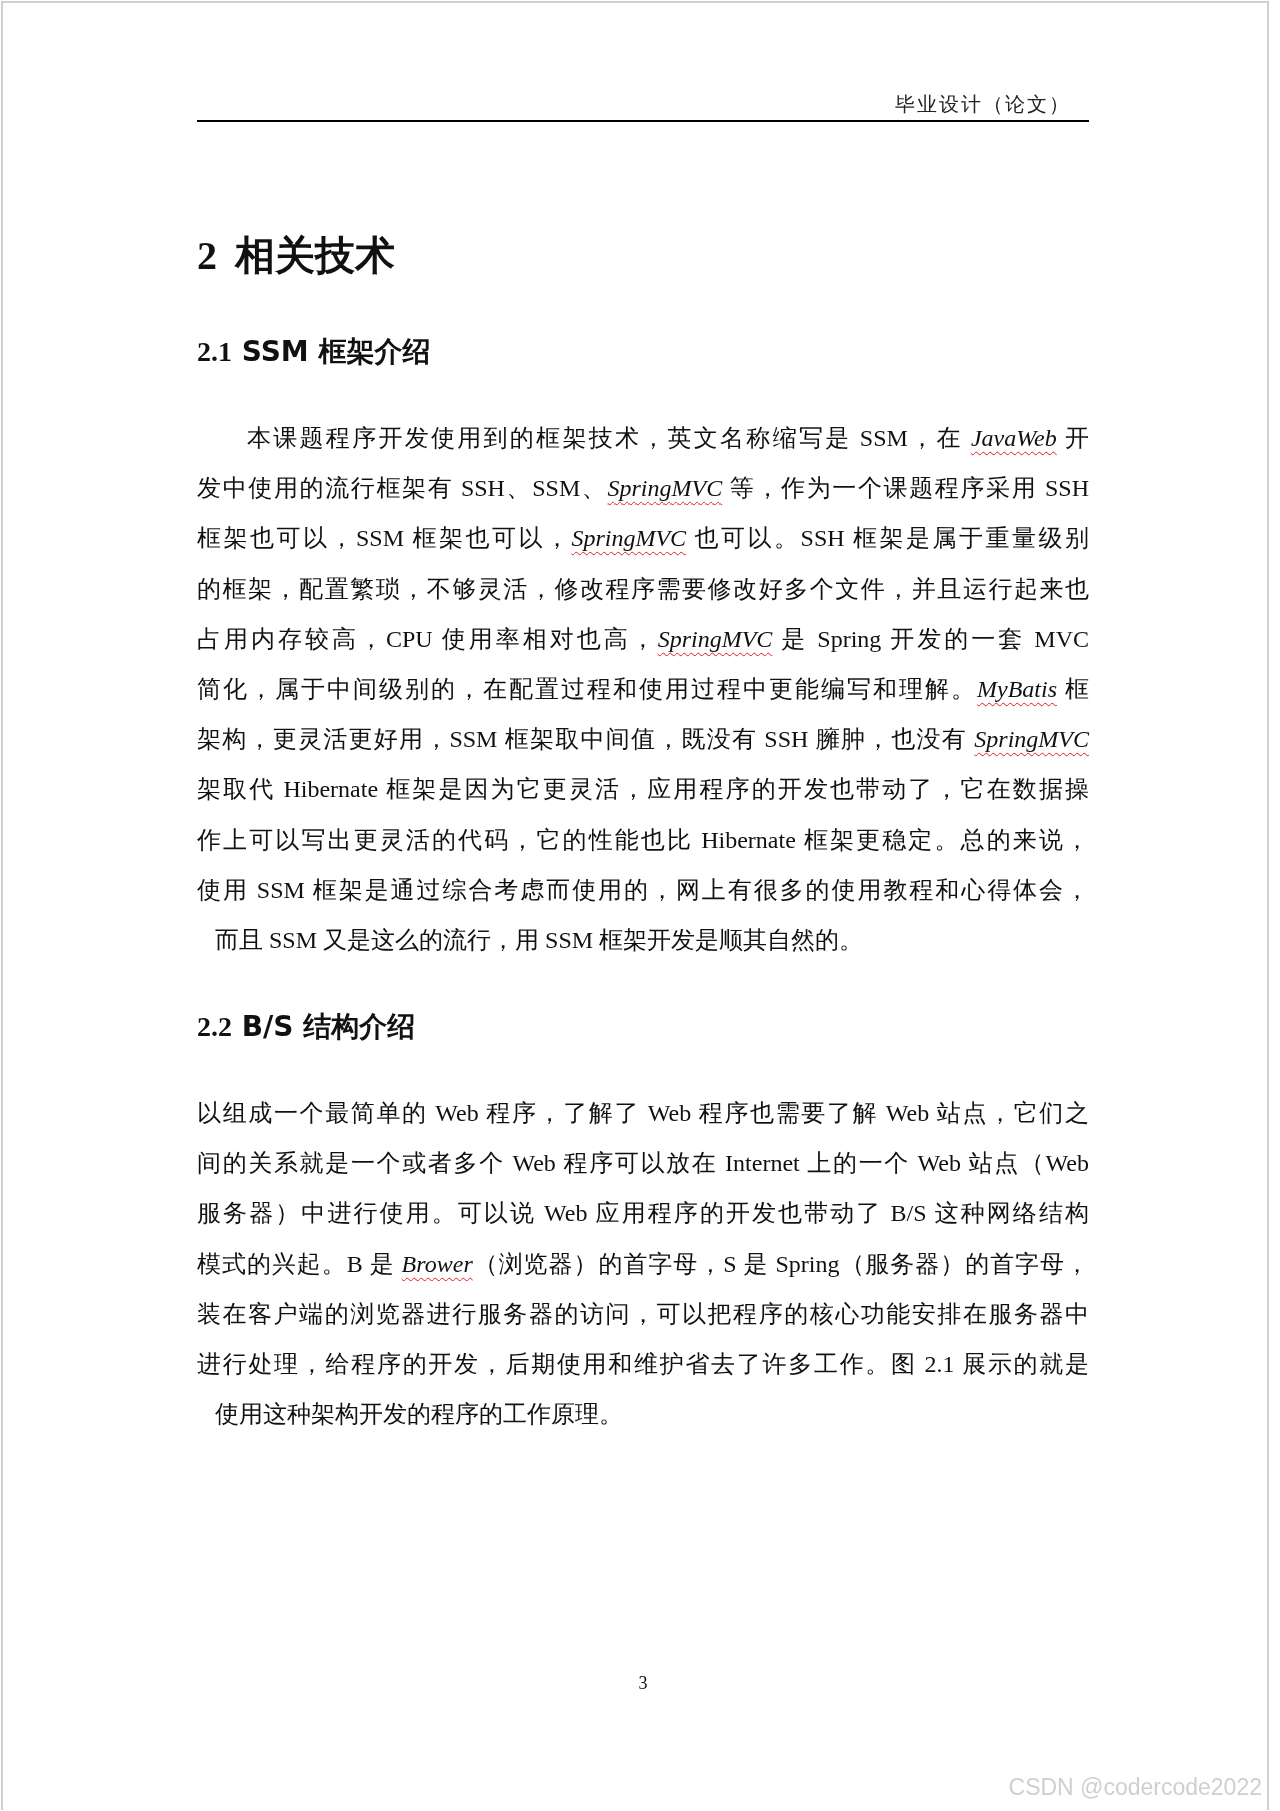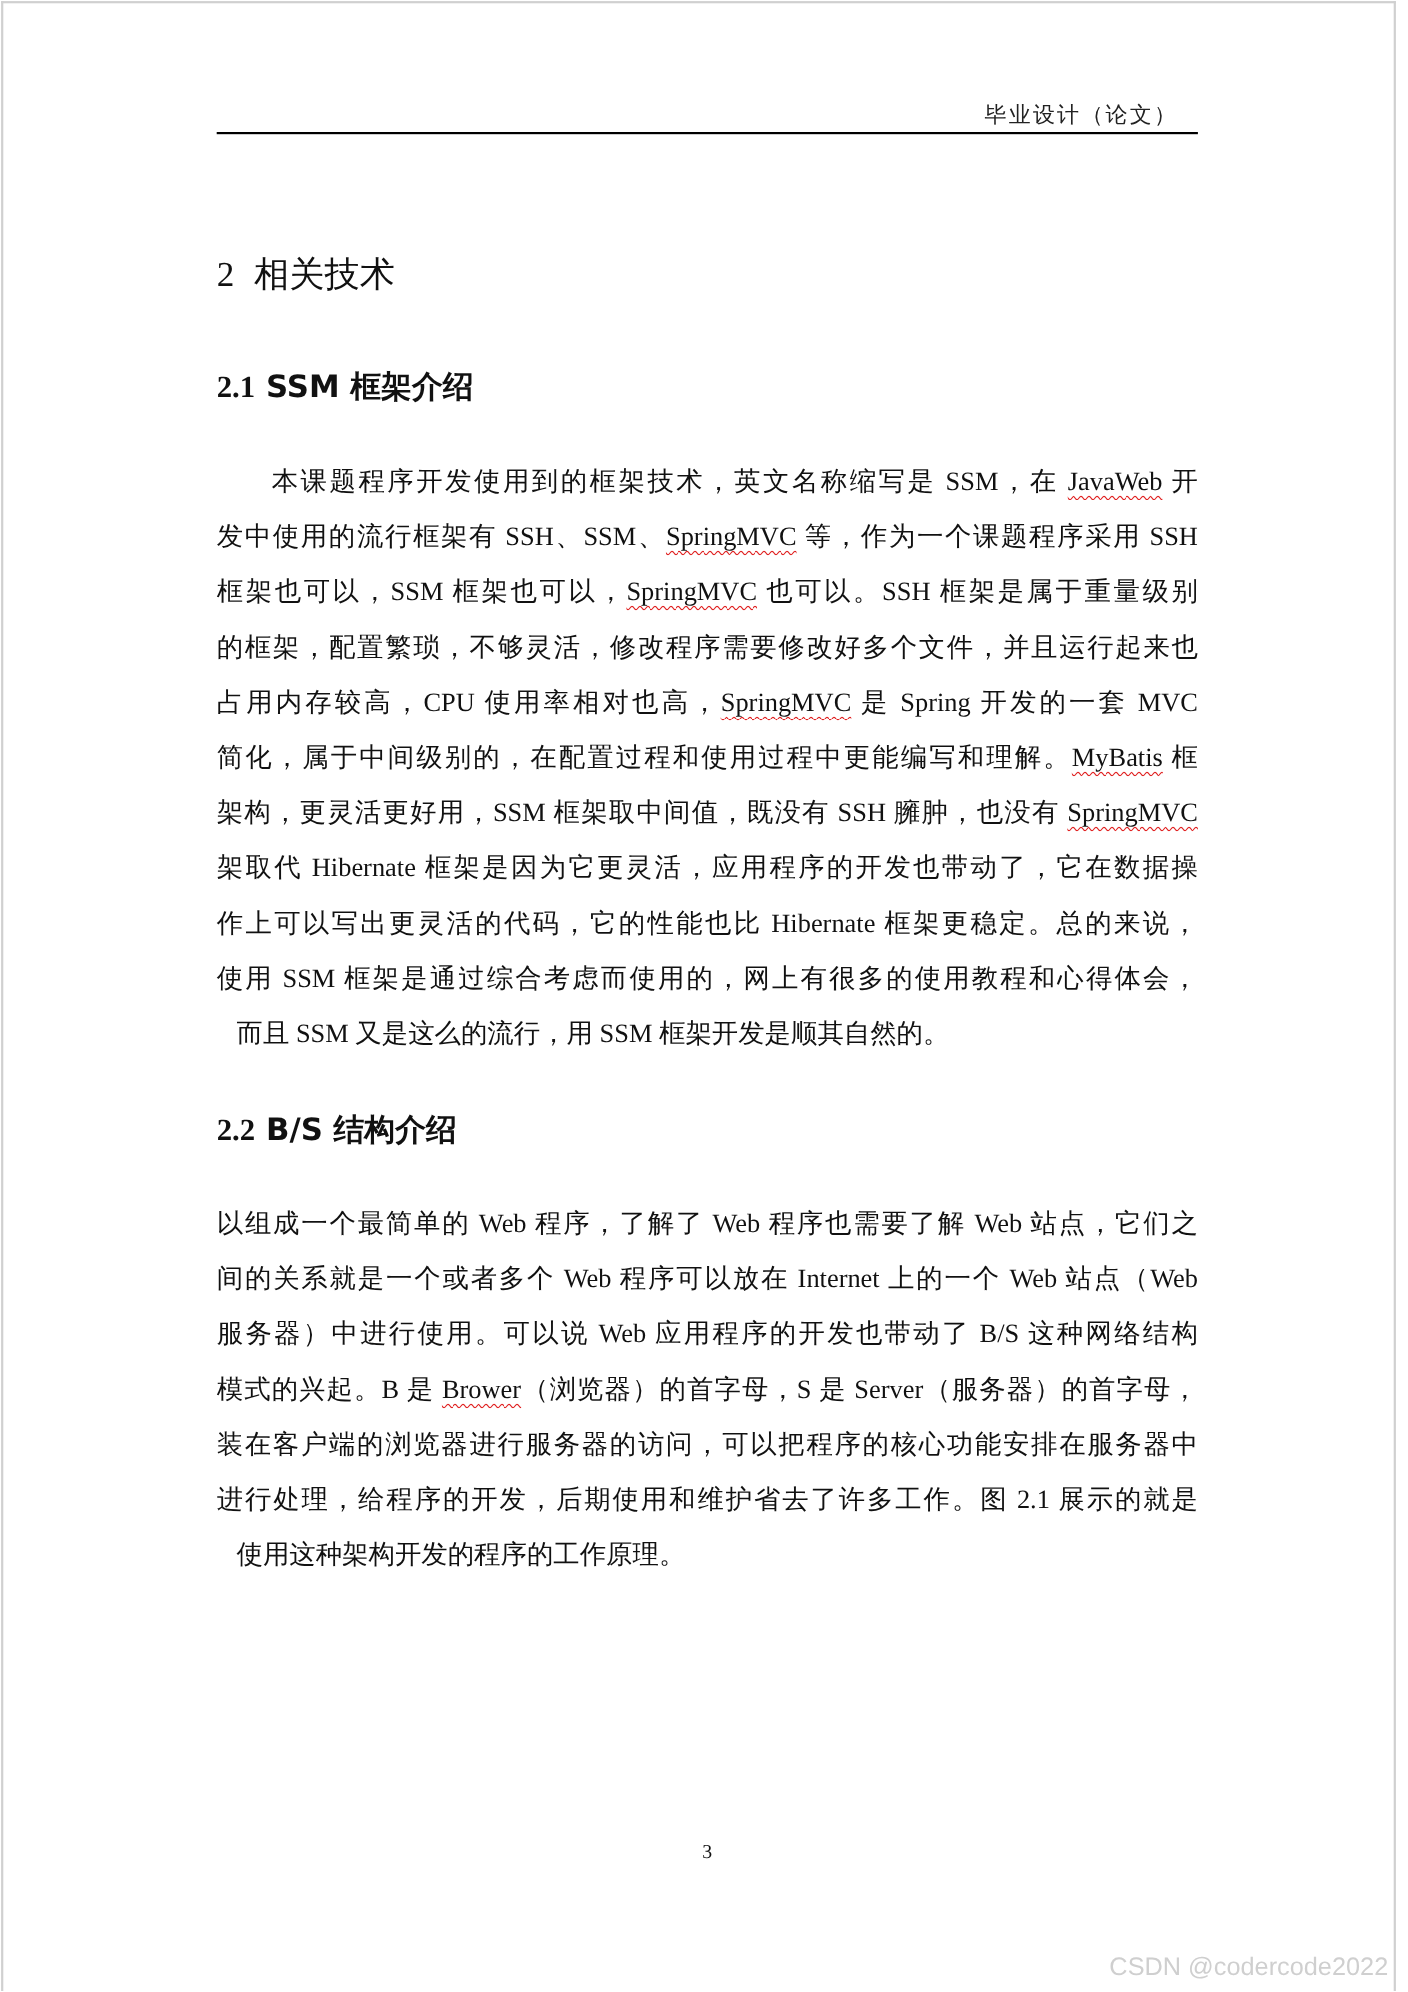--- a/index.html
+++ b/index.html
@@ -5,32 +5,32 @@
   html, body { margin: 0; padding: 0; background: #ffffff; }
   body { width: 1280px; height: 1811px; position: relative; overflow: hidden;
          font-family: "Liberation Serif", "DejaVu Serif", serif; color: #111; }
   .page { position: absolute; left: 1px; top: 1px; width: 1268px; height: 1809px;
           border-left: 2px solid #d0d0d0; border-top: 2px solid #d0d0d0; border-right: 2px solid #d0d0d0;
           box-sizing: border-box; background: #fff; }
   .header-text { position: absolute; right: 196px; top: 88px; font-size: 20px; letter-spacing: 2px;
                  color: #222; font-family: "DejaVu Serif", serif; }
   .header-rule { position: absolute; left: 194px; top: 117px; width: 892px; height: 0;
                  border-top: 2px solid #000; }
-  .h1 { position: absolute; left: 194px; top: 225px; font-size: 32px; font-weight: normal; white-space: pre;
+  .h1 { position: absolute; left: 194px; top: 225px; font-size: 40px; font-weight: bold; white-space: pre;
         font-family: "DejaVu Sans", sans-serif; }
   .h1 .num { font-family: "Liberation Serif", serif; margin-right: 18px; }
   .h2 { position: absolute; left: 194px; font-size: 28px; font-weight: bold;
         font-family: "DejaVu Sans", sans-serif; }
   .h2 .num { font-family: "Liberation Serif", serif; }
   .para { position: absolute; left: 194px; width: 892px; }
   .line { height: 50.2px; line-height: 50.2px; font-size: 24px; white-space: nowrap;
           text-align: justify; text-align-last: justify; overflow: visible; }
   .line.last { text-align-last: left; margin-left: 18px; }
   .line.indent { padding-left: 50px; }
-  .sq { text-decoration: underline wavy #e02020; text-decoration-thickness: 1px; text-underline-offset: 5px; }
+  .sq { text-decoration: underline wavy #e02020; text-decoration-thickness: 1px; text-underline-offset: 5px; font-style: italic; }
   .page-number { position: absolute; left: 0; width: 1280px; text-align: center; top: 1670px; font-size: 18px; }
   .watermark { position: absolute; right: 18px; bottom: 10px; font-family: "Liberation Sans", sans-serif;
                font-size: 23px; color: #cfcfcf; }
 </style>
 </head>
 <body>
 
 <div class="page">
   <div class="header-text">毕业设计（论文）</div>
   <div class="header-rule"></div>
@@ -50,21 +50,21 @@
       <div class="line"><span>作上可以写出更灵活的代码，它的性能也比 Hibernate 框架更稳定。总的来说，</span></div>
       <div class="line"><span>使用 SSM 框架是通过综合考虑而使用的，网上有很多的使用教程和心得体会，</span></div>
       <div class="line last"><span>而且 SSM 又是这么的流行，用 SSM 框架开发是顺其自然的。</span></div>
     </div>
 
   <div class="h2" style="top:1005px;"><span class="num">2.2</span> <span>B/S 结构介绍</span></div>
   <div class="para" style="top:1085px;">
       <div class="line"><span>以组成一个最简单的 Web 程序，了解了 Web 程序也需要了解 Web 站点，它们之</span></div>
       <div class="line"><span>间的关系就是一个或者多个 Web 程序可以放在 Internet 上的一个 Web 站点（Web</span></div>
       <div class="line"><span>服务器）中进行使用。可以说 Web 应用程序的开发也带动了 B/S 这种网络结构</span></div>
-      <div class="line"><span>模式的兴起。B 是 </span><span class="sq">Brower</span><span>（浏览器）的首字母，S 是 Server（服务器）的首字母，</span></div>
+      <div class="line"><span>模式的兴起。B 是 </span><span class="sq">Brower</span><span>（浏览器）的首字母，S 是 Spring（服务器）的首字母，</span></div>
       <div class="line"><span>装在客户端的浏览器进行服务器的访问，可以把程序的核心功能安排在服务器中</span></div>
       <div class="line"><span>进行处理，给程序的开发，后期使用和维护省去了许多工作。图 2.1 展示的就是</span></div>
       <div class="line last"><span>使用这种架构开发的程序的工作原理。</span></div>
     </div>
 
   <div class="page-number">3</div>
 </div>
 <div class="watermark">CSDN @codercode2022</div>
 
 </body></html>

